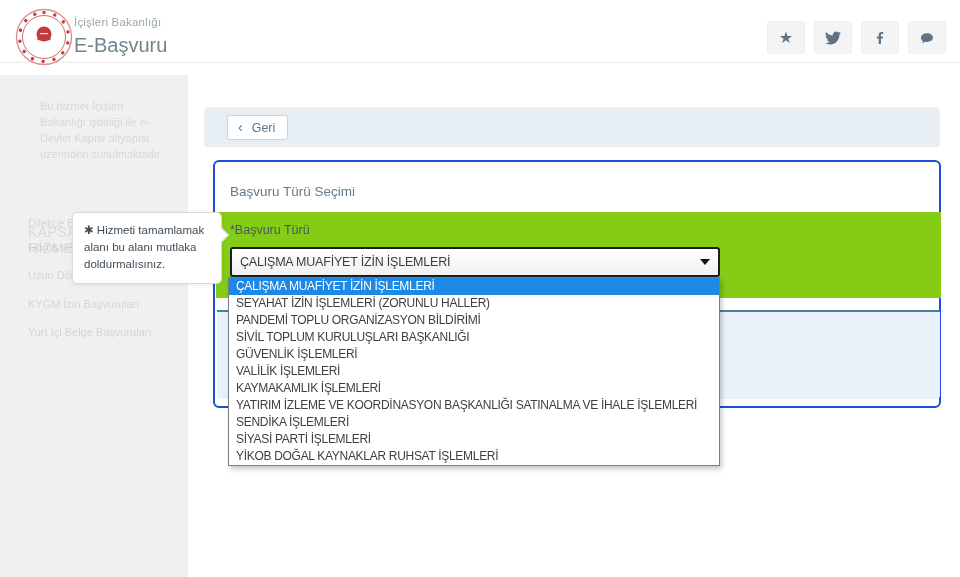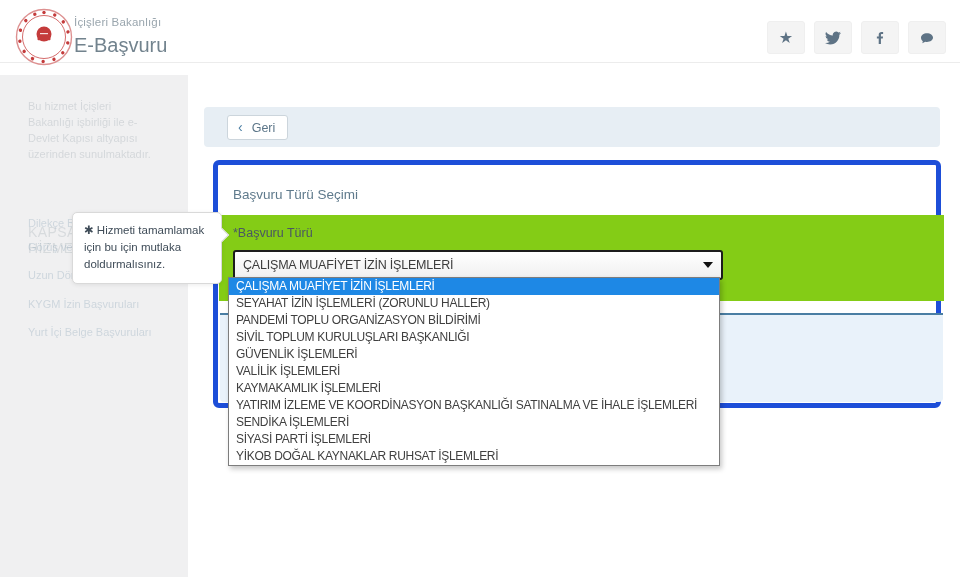--- a/index.html
+++ b/index.html
@@ -14,21 +14,21 @@
   .ministry { font-size:11.5px; color:#9aa6ae; letter-spacing:.2px; }
   .apptitle { font-size:20px; color:#72838e; margin-top:6px; }
   .social { position:absolute; right:14px; top:21px; display:flex; gap:9px; }
   .social-btn { width:38px; height:33px; background:#f4f4f4; border:1px solid #efefef; border-radius:3px;
     display:flex; align-items:center; justify-content:center; color:#5e7385; cursor:pointer; }
   .social-btn svg { width:16px; height:16px; fill:#5e7385; }
   .star-glyph { font-size:16px; line-height:1; color:#5e7385; }
 
   
   .sidebar { position:absolute; left:0; top:75px; width:188px; height:502px; background:#f0f0f1; z-index:1; }
-  .side-note { position:absolute; left:28px; top:24px; width:132px; font-size:11px; line-height:1.45;
+  .side-note { position:absolute; left:40px; top:24px; width:132px; font-size:11px; line-height:1.45;
     color:#8d99a2; opacity:.28; }
   .side-section { position:absolute; left:28px; top:117px; width:140px; font-size:14px; color:#94a0a8;
     letter-spacing:.4px; opacity:.26;margin-top:32px; }
   .side-menu { position:absolute; left:28px; top:140px; width:150px; }
   .side-link { font-size:11px; color:#7f9bb0; opacity:.3; margin-bottom:7px; line-height:1.5; cursor:pointer; }
   .side-link.spaced { margin-top:12px; }
 
   
   .tooltip { position:absolute; left:72px; top:212px; width:150px; background:#fff; border:1px solid #d9d9d9;
     border-radius:5px; box-shadow:0 1px 4px rgba(0,0,0,.08); padding:9px 10px 10px 11px; z-index:40; }
@@ -37,21 +37,21 @@
     border-top:1px solid #d9d9d9; border-right:1px solid #d9d9d9; transform:rotate(45deg); }
 
   
   .toolbar { position:absolute; left:204px; top:107px; width:736px; height:40px; background:#e7eef4; border-radius:4px; z-index:2; }
   .back-btn { position:absolute; left:23px; top:8px; height:25px; padding:0 12px 0 10px; background:#fff;
     border:1px solid #ccd5dc; border-radius:3px; display:flex; align-items:center; gap:9px; cursor:pointer; }
   .back-chevron { color:#4a7ea3; font-size:14px; line-height:1; margin-top:-1px; }
   .back-label { color:#5c7689; font-size:12.5px; }
 
   .card { position:absolute; left:213px; top:160px; width:728px; height:248px; background:#fff;
-    border:5px solid #1d4ed8; border-radius:6px; z-index:2; }
+    border:2px solid #1d4ed8; border-radius:6px; z-index:2; }
   .card-title { position:absolute; left:15px; top:22px; font-size:13.5px; color:#5f7a8c; }
   .form-strip { position:absolute; left:1px; top:50px; width:725px; height:86px; background:#84cc16; }
   .field-label { position:absolute; left:14px; top:11px; font-size:12.5px; color:#4a5763; }
   .select-box { position:absolute; left:14px; top:35px; width:490px; height:30px;
     background:linear-gradient(#ffffff,#f0f0f0); border:2px solid #1d1d1d; border-radius:3px;
     display:flex; align-items:center; cursor:pointer; }
   .select-value { font-size:12.5px; color:#3c3c3c; letter-spacing:-.2px; padding-left:8px;
     white-space:nowrap; overflow:hidden; flex:1; }
   .select-caret { width:0; height:0; border-left:5px solid transparent; border-right:5px solid transparent;
     border-top:6px solid #111; margin-right:8px; }
@@ -128,21 +128,21 @@
     <div class="side-menu">
         <div class="side-link">Dilekçe Başvurusu</div>
         <div class="side-link">Görüş ve Öneriler</div>
         <div class="side-link spaced">Uzun Dönem İzin Başvurusu</div>
         <div class="side-link spaced">KYGM İzin Başvuruları</div>
         <div class="side-link spaced">Yurt İçi Belge Başvuruları</div>
       </div>
   </div>
 
   <div class="tooltip">
-    <div class="tooltip-text">✱ Hizmeti tamamlamak için bu için mutlaka doldurmalısınız.</div>
+    <div class="tooltip-text">✱ Hizmeti tamamlamak alanı bu alanı mutlaka doldurmalısınız.</div>
     <div class="tooltip-arrow"></div>
   </div>
 
   <div class="toolbar">
     <div class="back-btn">
       <span class="back-chevron">‹</span>
       <span class="back-label">Geri</span>
     </div>
   </div>
 

